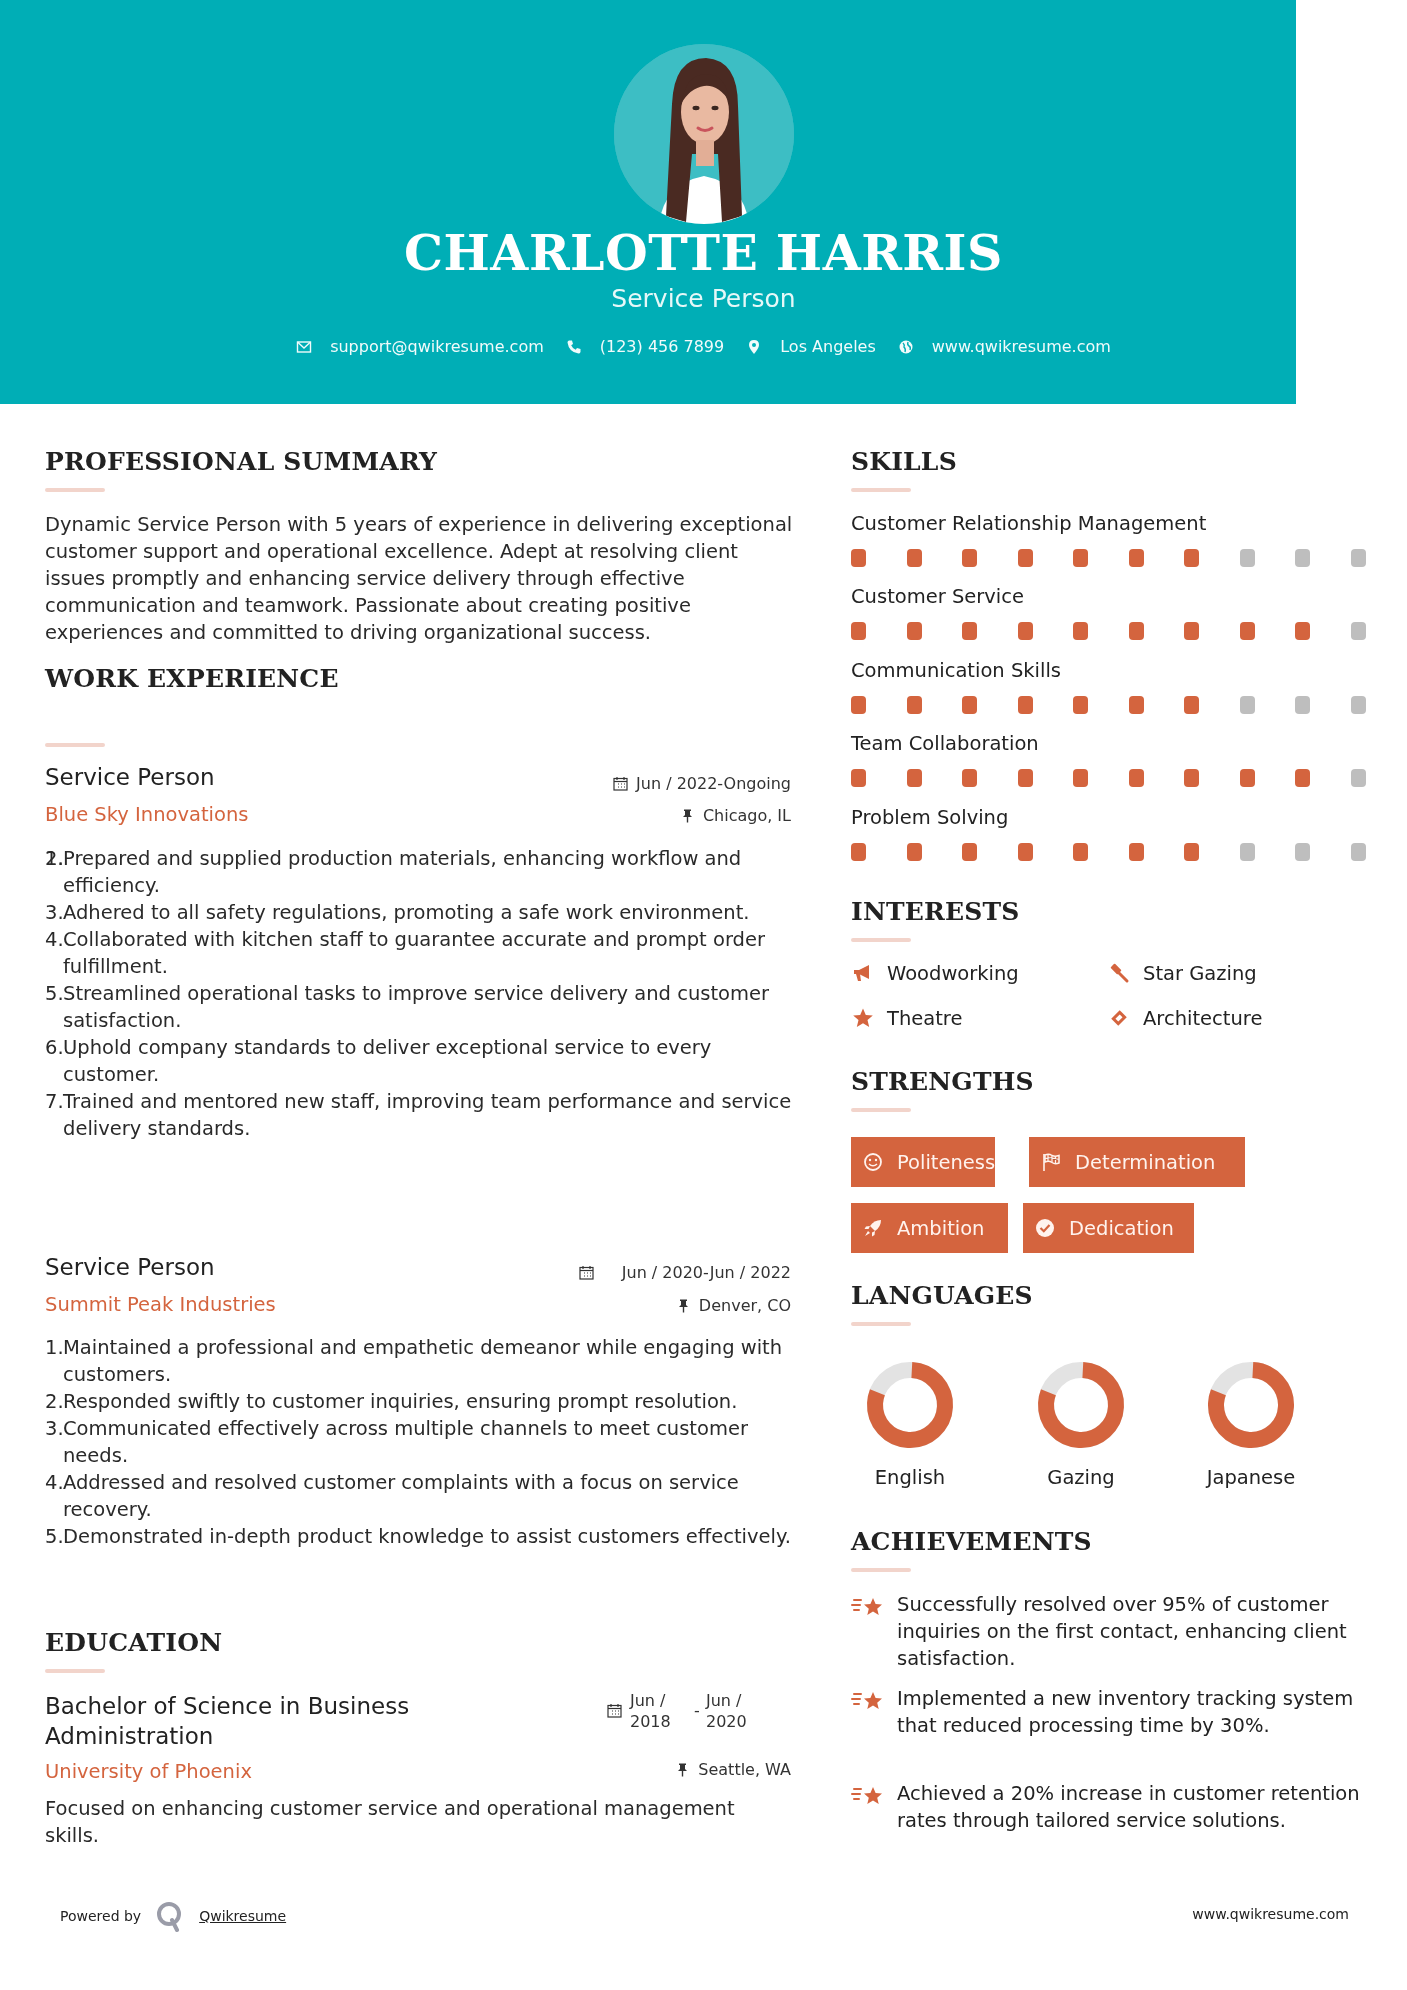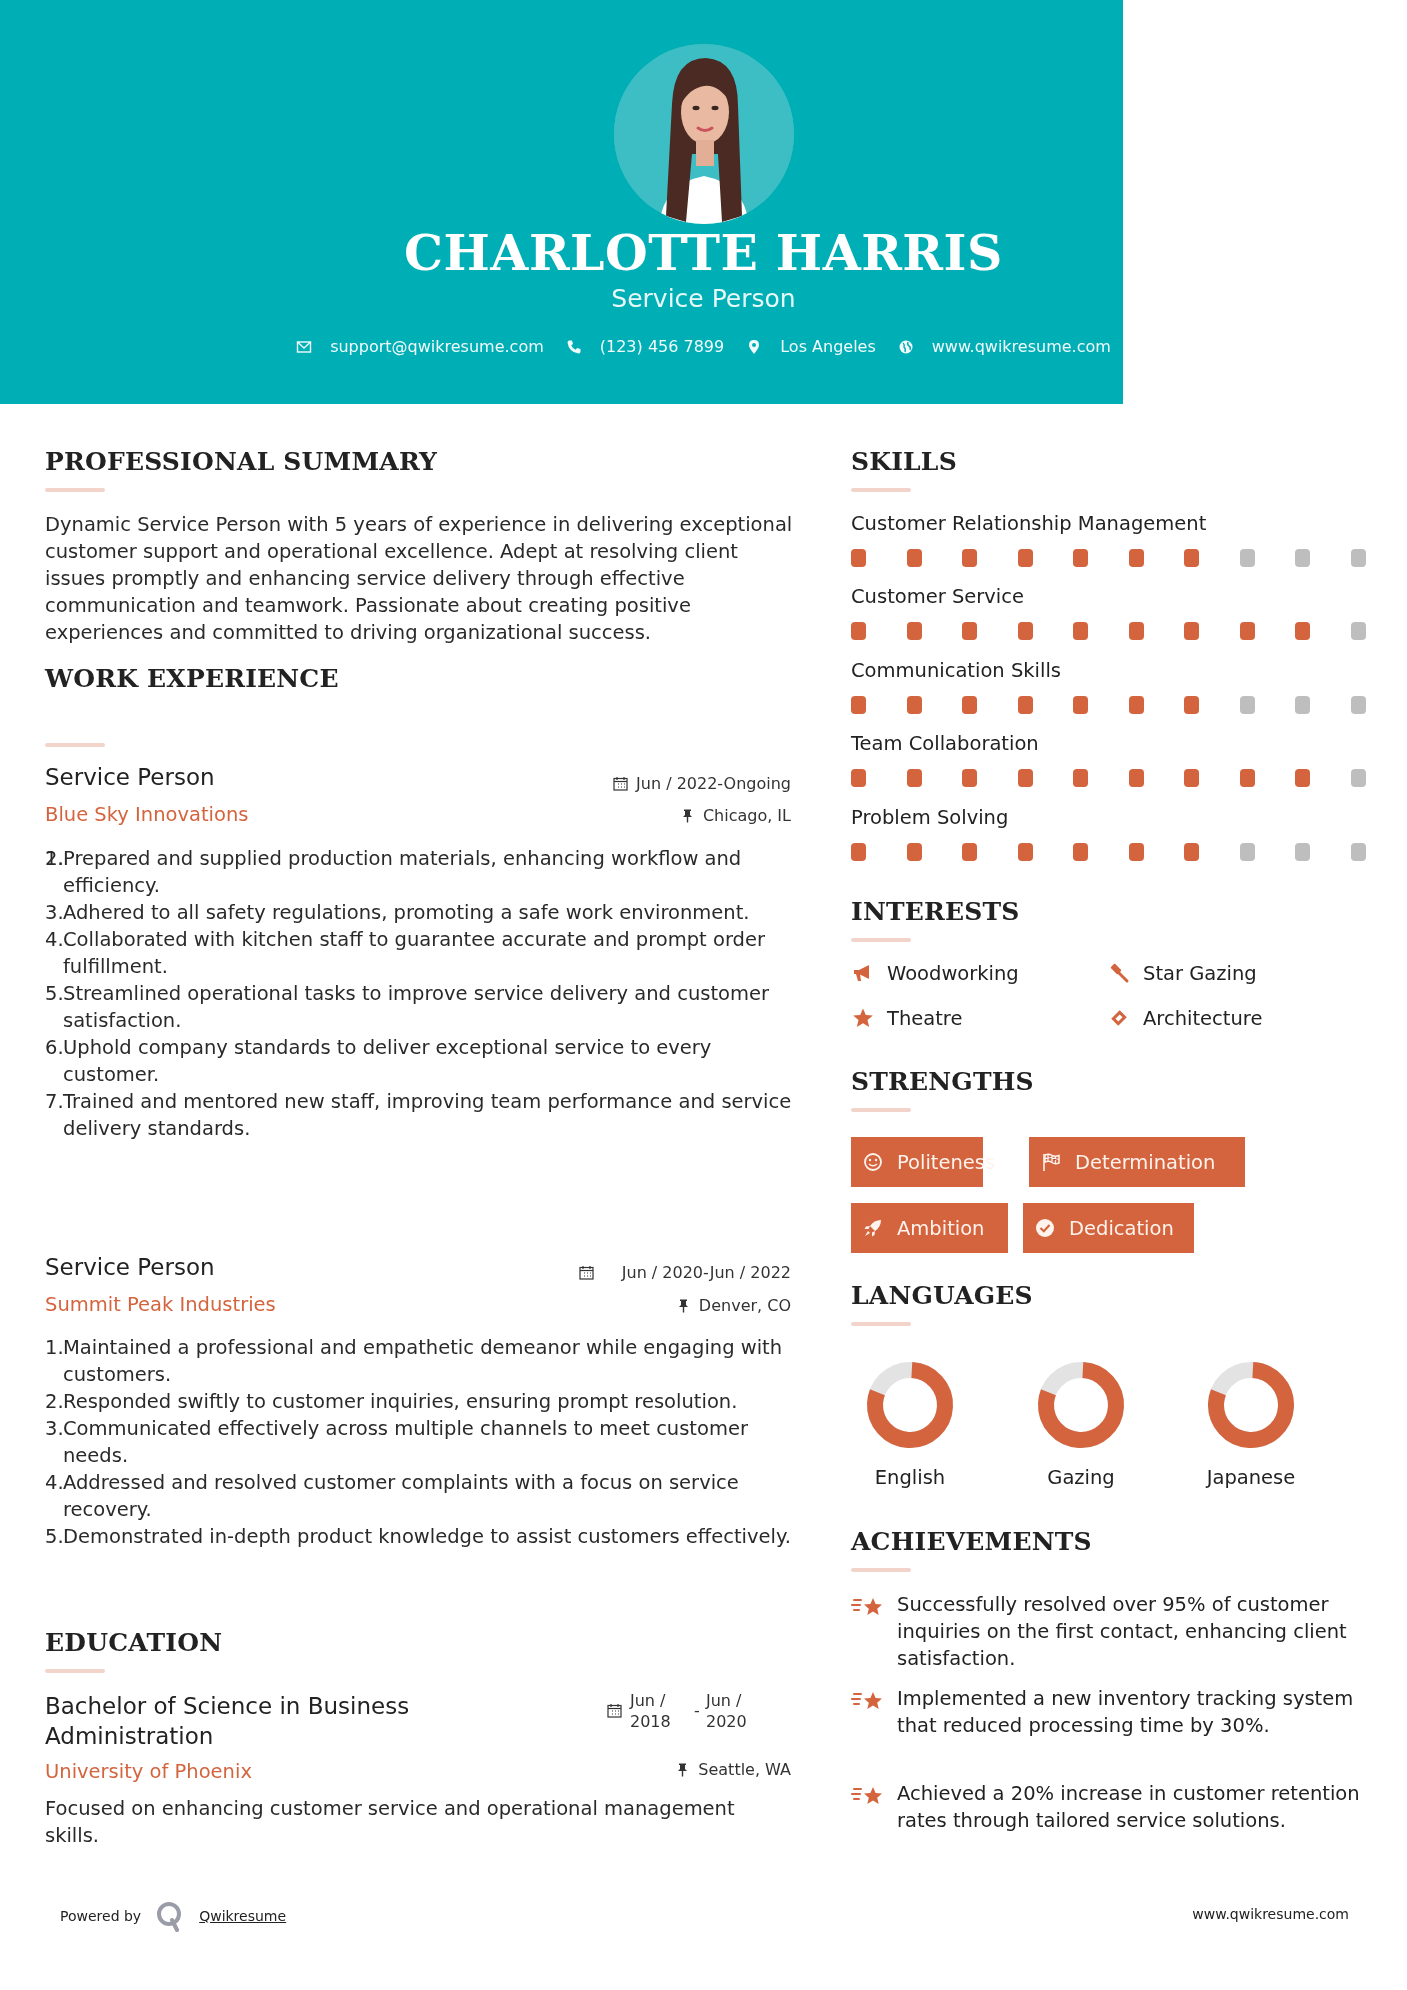--- a/index.html
+++ b/index.html
@@ -1,19 +1,19 @@
 <!DOCTYPE html>
 <html><head>
 <meta charset="utf-8">
 <style>
   * { box-sizing: border-box; margin: 0; padding: 0; }
   html, body { width: 1407px; height: 1990px; background: #ffffff; }
   body { position: relative; font-family: "DejaVu Sans", sans-serif; color: #222222; overflow: hidden; }
 
-  .header { position: absolute; left: 0; top: 0; width: 1123px; height: 404px; background: #00AEB6; }
+  .header { position: absolute; left: 0; top: 0; width: 1296px; height: 404px; background: #00AEB6; }
   .photo { position: absolute; left: 614px; top: 44px; width: 180px; height: 180px; border-radius: 50%; background: #3DBEC4; overflow: hidden; }
   .photo svg { width: 100%; height: 100%; display: block; }
   .name { position: absolute; left: 0; top: 224px; width: 1407px; text-align: center; font-family: "DejaVu Serif", serif; font-weight: bold; font-size: 49px; color: #ffffff; letter-spacing: 0.5px; }
   .job-title { position: absolute; left: 0; top: 284px; width: 1407px; text-align: center; font-size: 25px; color: #E6F8F8; }
   .contacts { position: absolute; left: 0; top: 337px; width: 1407px; display: flex; justify-content: center; align-items: center; font-size: 16px; color: #F1FBFB; }
   .contact-item { display: flex; align-items: center; margin: 0 11px; }
   .contact-item .cicon { width: 16px; height: 16px; margin-right: 18px; display: inline-flex; align-items: center; justify-content: center; }
   .contact-item .cicon svg { width: 16px; height: 16px; }
 
   .section-title { position: absolute; font-family: "DejaVu Serif", serif; font-weight: bold; font-size: 25px; color: #222; letter-spacing: 0.2px; }
@@ -324,21 +324,21 @@
       <svg viewBox="0 0 22 22">
         <rect x="5" y="6" width="12" height="10" transform="rotate(-45 11 11)" fill="#D4643E"></rect>
         <rect x="8" y="9" width="6" height="4" transform="rotate(-45 11 11)" fill="#fff"></rect>
       </svg>
     </span>
   <span>Architecture</span>
 </div>
 
 <div class="section-title" style="left:851px; top:1067px;">STRENGTHS</div>
 <div class="underline" style="left:851px; top:1108px;"></div>
-<div class="strength" style="left:851px; top:1137px; width:132px;">
+<div class="strength" style="left:851px; top:1137px; width:144px;">
   <span class="sicon">
       <svg viewBox="0 0 20 20">
         <circle cx="10" cy="10" r="8" fill="none" stroke="#FFF3EE" stroke-width="1.8"></circle>
         <circle cx="7" cy="8" r="1.2" fill="#FFF3EE"></circle>
         <circle cx="13" cy="8" r="1.2" fill="#FFF3EE"></circle>
         <path d="M6 12 Q10 15.5 14 12" stroke="#FFF3EE" stroke-width="1.6" fill="none"></path>
       </svg>
     </span>
   <span>Politeness</span>
 </div>

